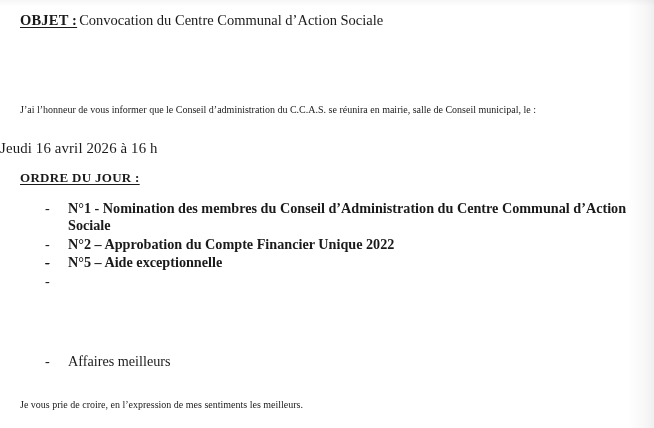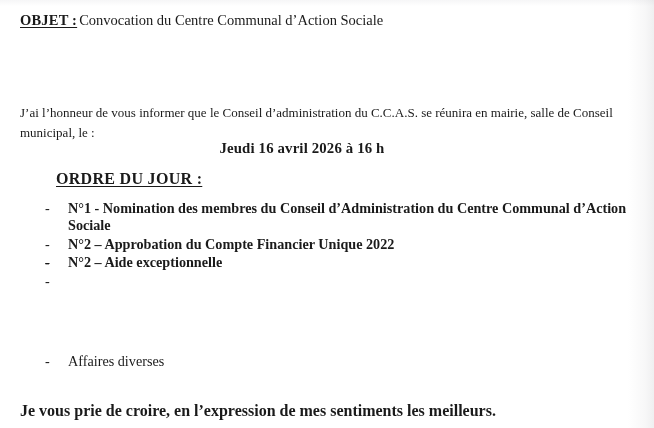--- a/index.html
+++ b/index.html
@@ -64,49 +64,48 @@
     font-weight: normal;
     margin-left: 2px;
   }
 
   
   .intro-para {
     position: absolute;
     left: 20px;
     top: 90px;
     width: 614px;
-    font-size: 13px;
+    font-size: 10px;
     line-height: 19.5px;
     text-align: left;
   }
 
   
   .date-line {
     position: absolute;
     left: 0;
     top: 140px;
     width: 604px;
-    text-align: center;
+    text-align: left;
     font-size: 14.8px;
-    font-weight: bold;
+    font-weight: normal;
     letter-spacing: 0.15px;
   }
 
   
   .ordre-heading {
     position: absolute;
     left: 20px;
     top: 170px;
-    font-size: 16px;
+    font-size: 13px;
     font-weight: bold;
     text-decoration: underline;
     text-underline-offset: 2px;
     letter-spacing: 0.3px;
     white-space: nowrap;
-    margin-left: 36px;
   }
 
   
   .agenda-list {
     position: absolute;
     left: 0;
     top: 200px;
     width: 654px;
     margin: 0;
     padding: 0;
@@ -151,23 +150,22 @@
     top: 0;
     font-weight: normal;
   }
 
   
   .closing-line {
     position: absolute;
     left: 20px;
     top: 385px;
     width: 614px;
-    font-size: 16px;
+    font-size: 10px;
     line-height: 19.5px;
-    font-weight: bold;
   }
 </style>
 </head>
 <body>
 
 <div class="page">
 
   <div class="scan-edge-top"></div>
   <div class="scan-edge-right"></div>
 
@@ -188,28 +186,28 @@
     <li class="agenda-item">
       <span class="dash">-</span><span>N°2 – Approbation du Compte Financier Unique 2022</span>
     </li>
     <li class="agenda-item">
       <span class="dash">-</span>
     </li>
     <li class="agenda-item">
       <span class="dash">-</span>
     </li>
     <li class="agenda-item">
-      <span class="dash">-</span><span>N°2 – Aide exceptionnelle</span>
+      <span class="dash">-</span><span>N°5 – Aide exceptionnelle</span>
     </li>
     <li class="agenda-item">
       <span class="dash">-</span>
     </li>
   </ul>
 
   <ul class="misc-list">
     <li class="misc-item">
-      <span class="dash">-</span><span>Affaires diverses</span>
+      <span class="dash">-</span><span>Affaires meilleurs</span>
     </li>
   </ul>
 
   <p class="closing-line">Je vous prie de croire, en l’expression de mes sentiments les meilleurs.</p>
 
 </div>
 
 </body></html>

